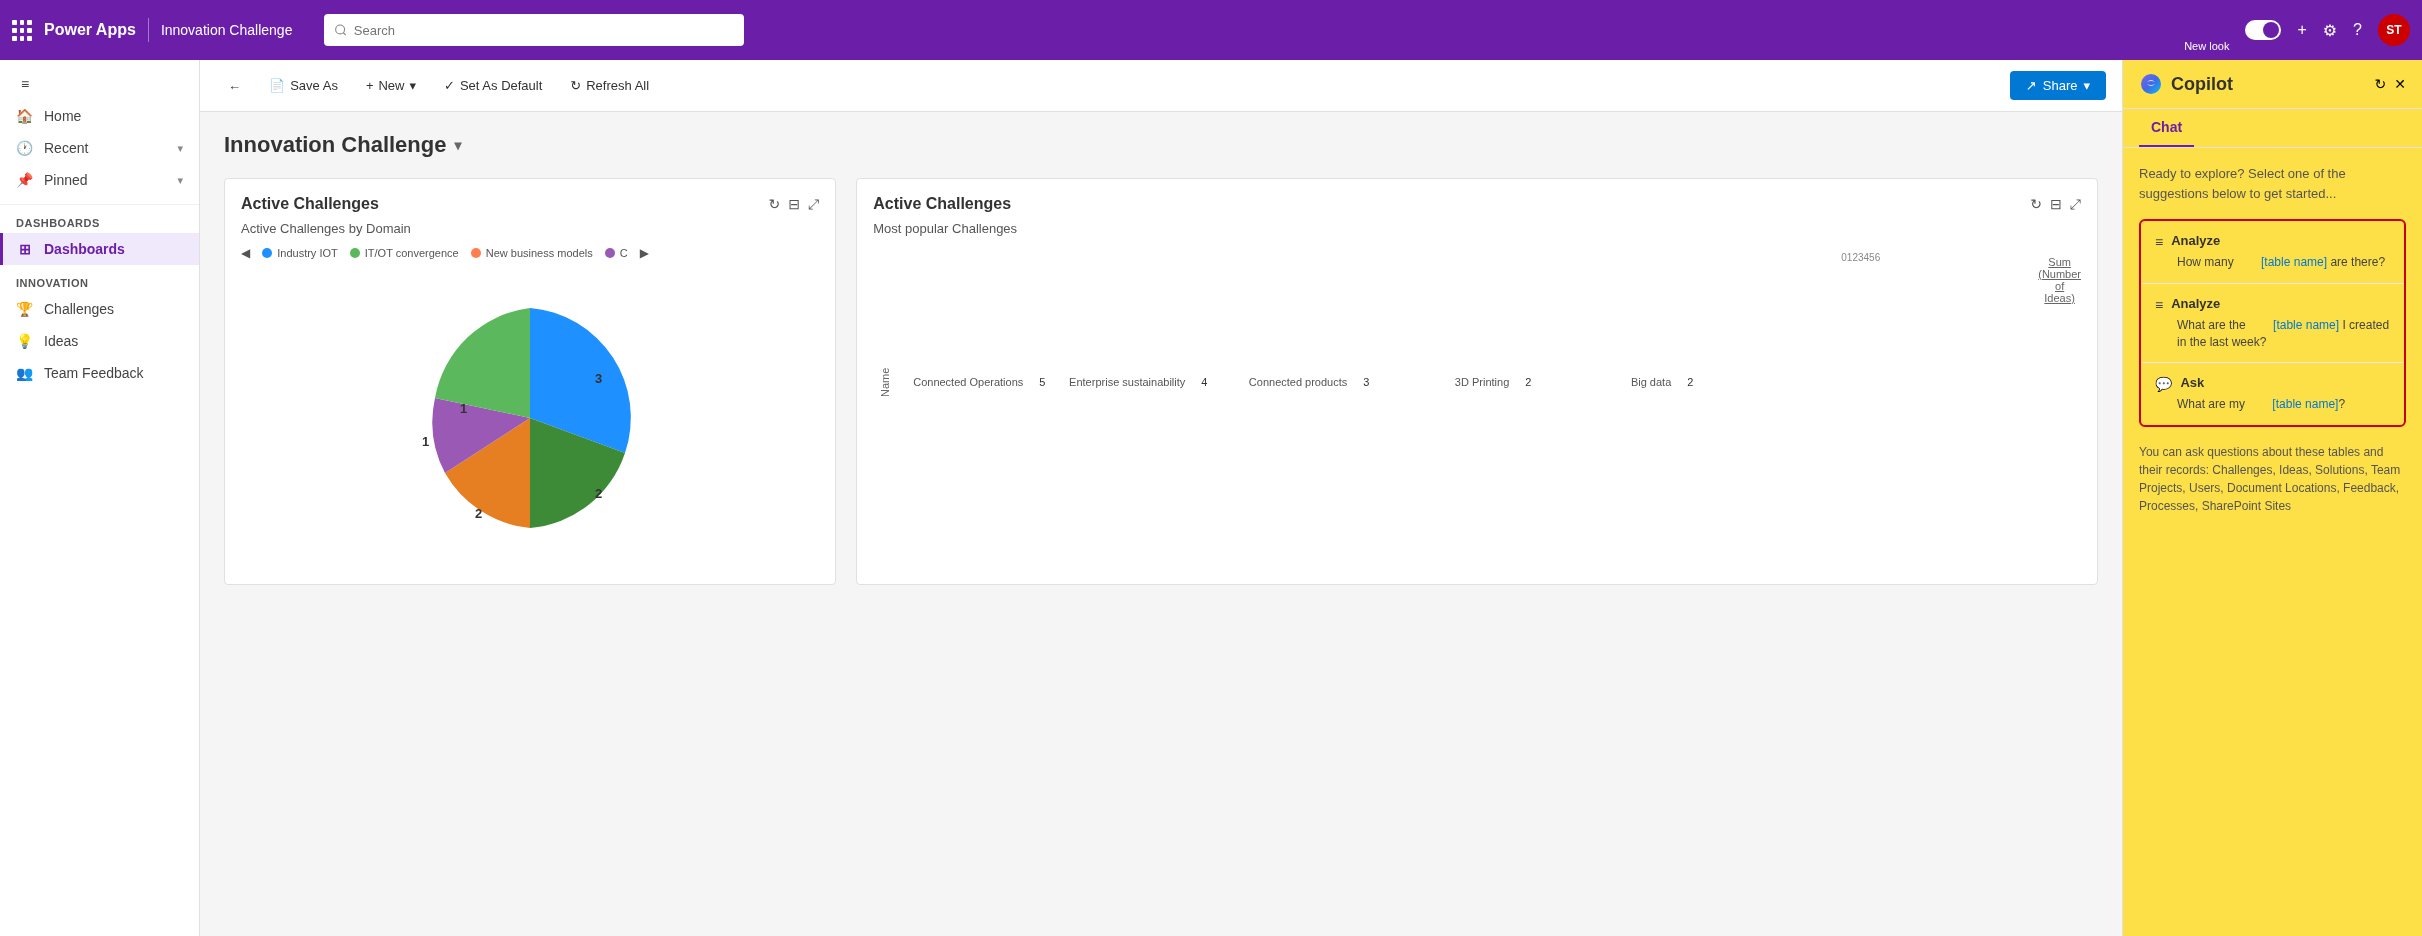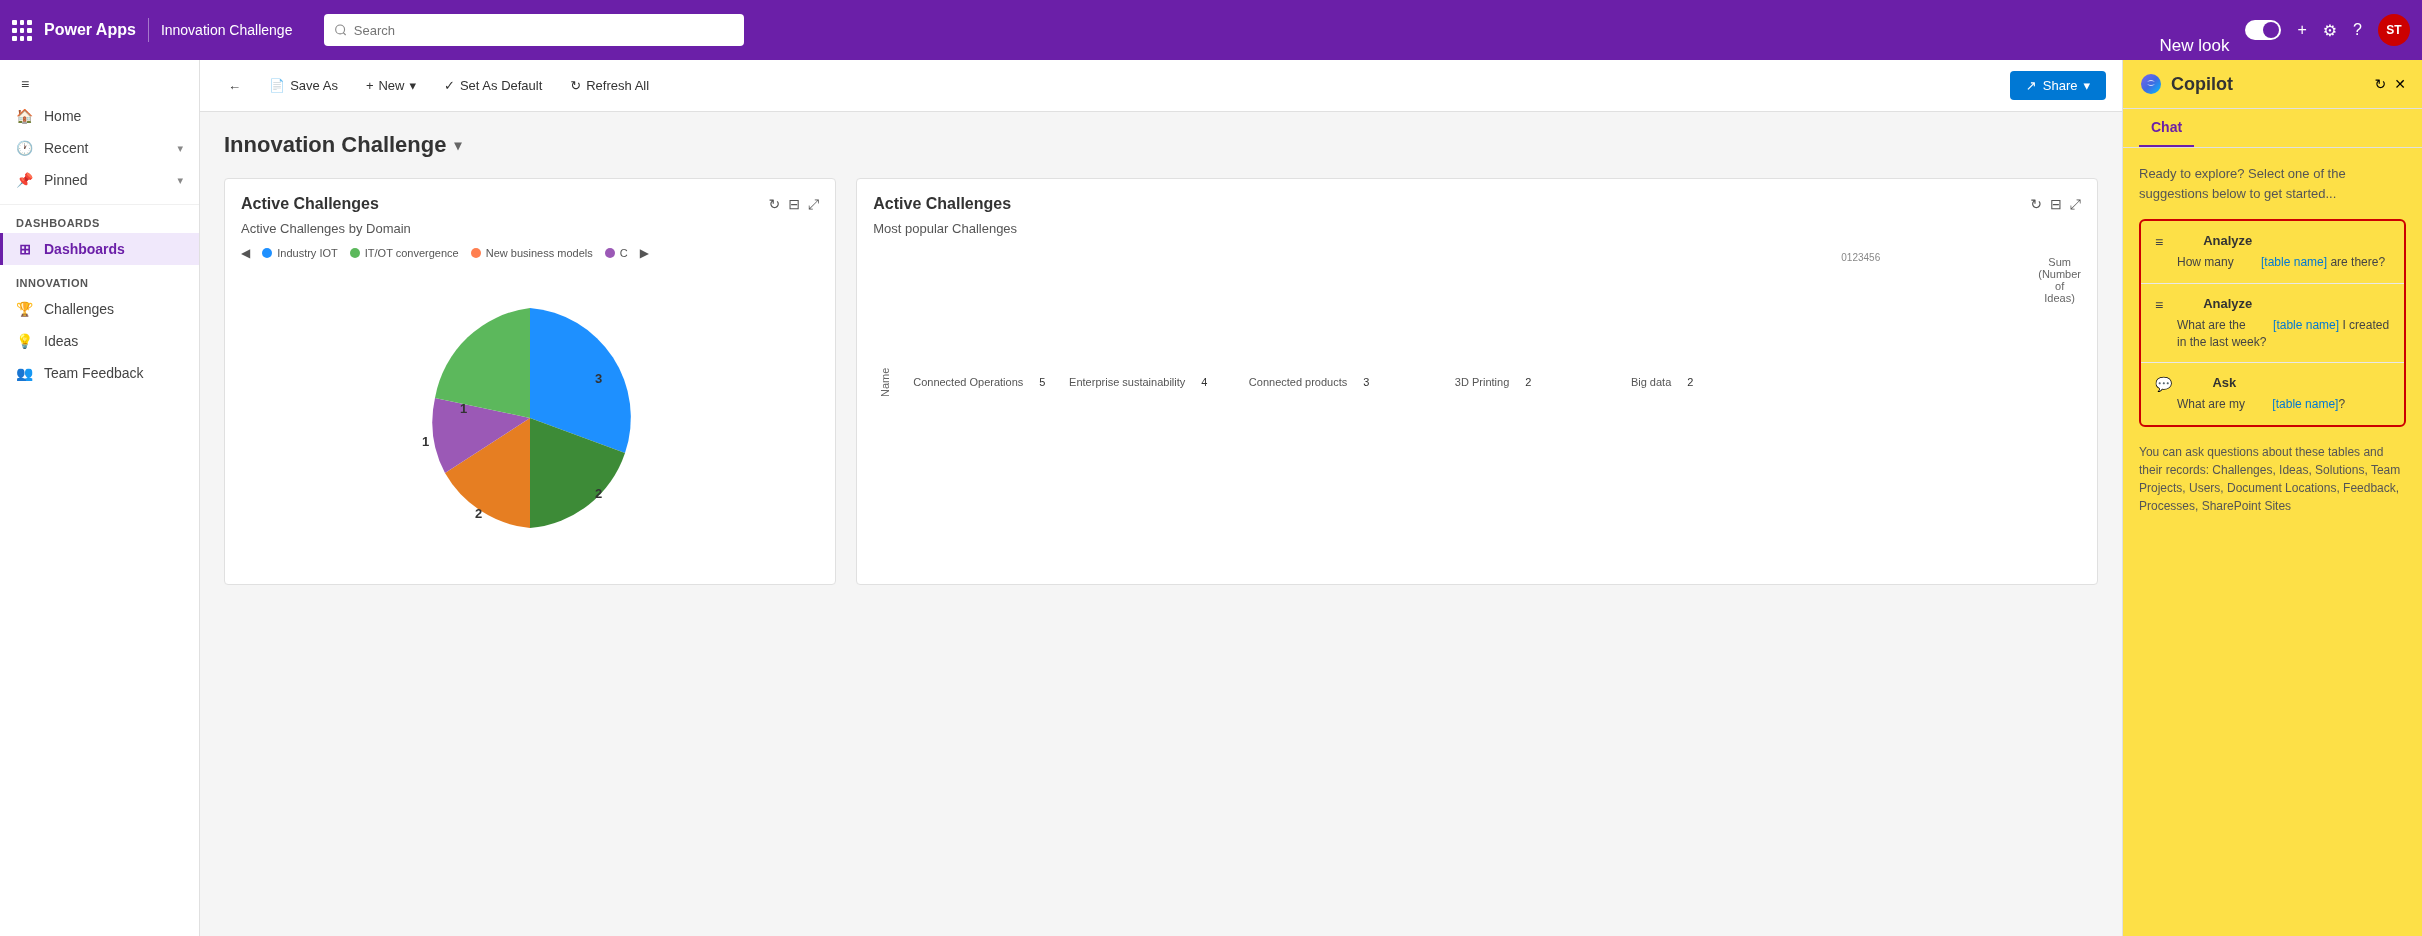--- a/index.html
+++ b/index.html
@@ -23,21 +23,21 @@
     .topbar-app-name { font-size: 16px; font-weight: 600; color: white; white-space: nowrap; }
     .topbar-divider { width: 1px; height: 24px; background: rgba(255,255,255,0.4); }
     .topbar-page-name { font-size: 14px; color: white; }
     .topbar-search {
       flex: 1; max-width: 420px; margin-left: 20px;
       background: white; border-radius: 4px;
       display: flex; align-items: center; padding: 0 10px; height: 32px; gap: 6px;
     }
     .topbar-search input { border: none; outline: none; font-size: 13px; width: 100%; color: #0f172a; }
     .topbar-right { margin-left: auto; display: flex; align-items: center; gap: 16px; }
-    .new-look-label { font-size: 17px; color: white; margin-top: 31px; }
+    .new-look-label { font-size: 11px; color: white; margin-top: 31px; }
     .toggle { width: 36px; height: 20px; background: white; border-radius: 10px; position: relative; cursor: pointer; }
     .toggle-knob { width: 16px; height: 16px; background: #6b1fa8; border-radius: 50%; position: absolute; top: 2px; right: 2px; }
     .topbar-icon-btn { background: none; border: none; cursor: pointer; color: white; font-size: 16px; display: flex; align-items: center; }
     .avatar { width: 32px; height: 32px; border-radius: 50%; background: #c00; display: flex; align-items: center; justify-content: center; font-size: 12px; font-weight: 600; color: white; cursor: pointer; }
 
     
     .main-layout { display: flex; flex: 1; overflow: hidden; }
 
     
     .sidebar {
@@ -146,21 +146,21 @@
     .copilot-tab.active { color: #6b1fa8; border-bottom-color: #6b1fa8; font-weight: 600; }
     .copilot-body { flex: 1; overflow-y: auto; padding: 16px; }
     .copilot-intro { font-size: 13px; color: #555; margin-bottom: 16px; line-height: 1.5; }
     .copilot-suggestions { border: 2px solid #c00; border-radius: 6px; margin-bottom: 16px; overflow: hidden; }
     .copilot-suggestion {
       padding: 12px 14px; border-bottom: 1px solid #e8e8e8; cursor: pointer;
     }
     .copilot-suggestion:last-child { border-bottom: none; }
     .suggestion-header { display: flex; align-items: flex-start; gap: 8px; margin-bottom: 4px; }
     .suggestion-icon { font-size: 14px; color: #444; margin-top: 1px; flex-shrink: 0; }
-    .suggestion-title { font-size: 13px; font-weight: 600; color: #333; margin-left: 32px; }
+    .suggestion-title { font-size: 13px; font-weight: 600; color: #333; }
     .suggestion-text { font-size: 12px; color: #444; padding-left: 22px; line-height: 1.4; }
     .suggestion-link { color: #0078d4; cursor: pointer; margin-left: 24px; }
     .copilot-footer { font-size: 12px; color: #555; line-height: 1.5; }
   </style>
 </head>
 <body>
 
 <div class="topbar">
   <div class="topbar-grid-icon">
     <div class="topbar-grid-row">
@@ -387,21 +387,21 @@
 
               <div style="display:flex; justify-content:space-between; padding-left: 138px; padding-right: 20px; font-size:10px; color:#888;">
                 <span>0</span>
                 <span>1</span>
                 <span>2</span>
                 <span>3</span>
                 <span>4</span>
                 <span>5</span>
                 <span>6</span>
               </div>
-              <div class="axis-label" style="padding-left: 138px;">Sum (Number of Ideas)</div>
+              <div class="axis-label" style="padding-left: 138px; text-decoration: underline;">Sum (Number of Ideas)</div>
             </div>
           </div>
         </div>
 
       </div>
     </div>
   </div>
 
   <div class="copilot-panel">
     <div class="copilot-header">

